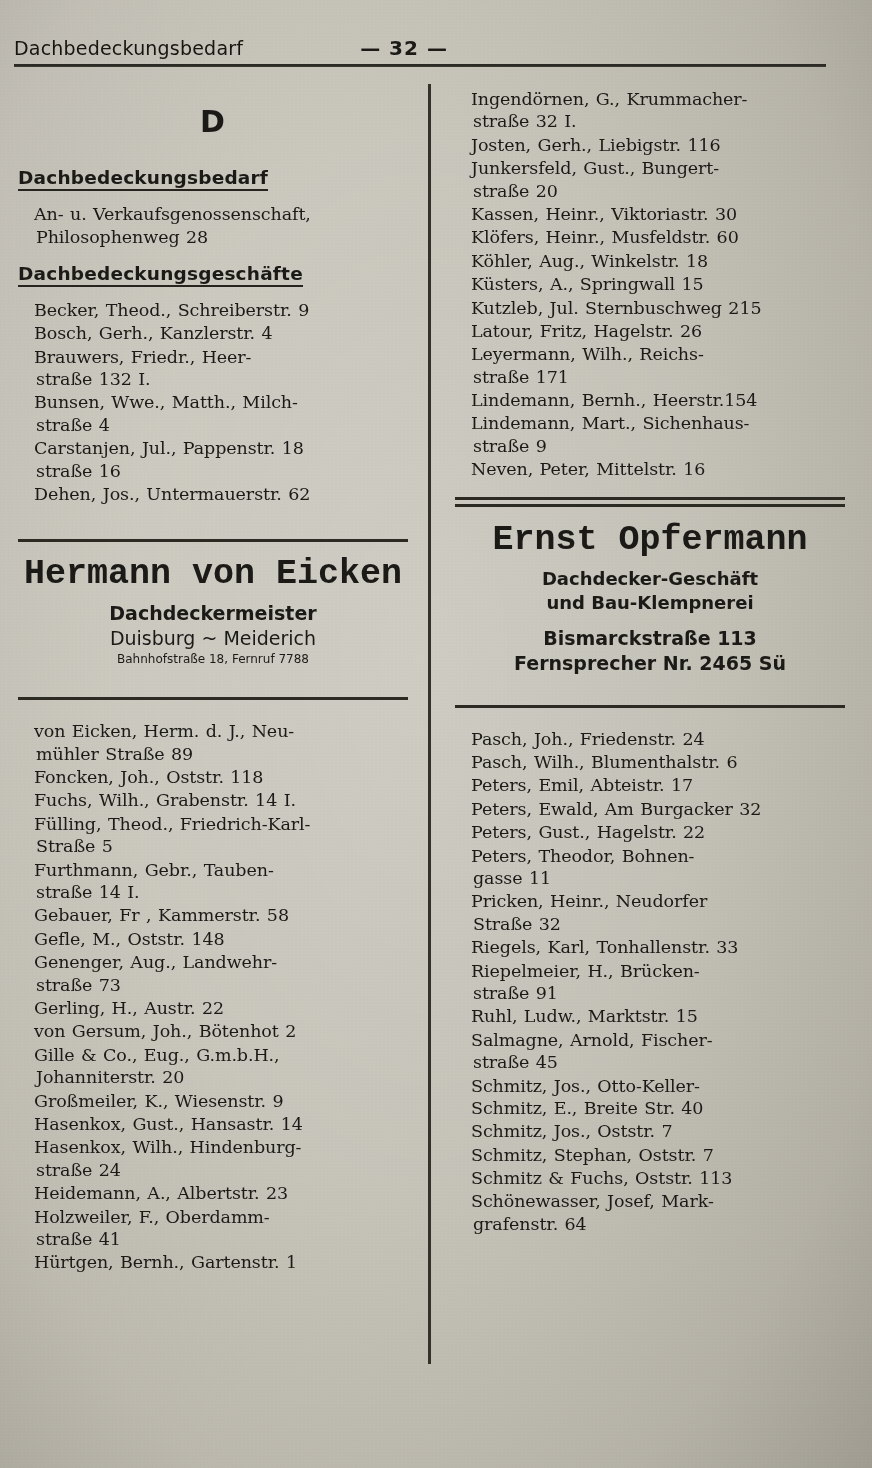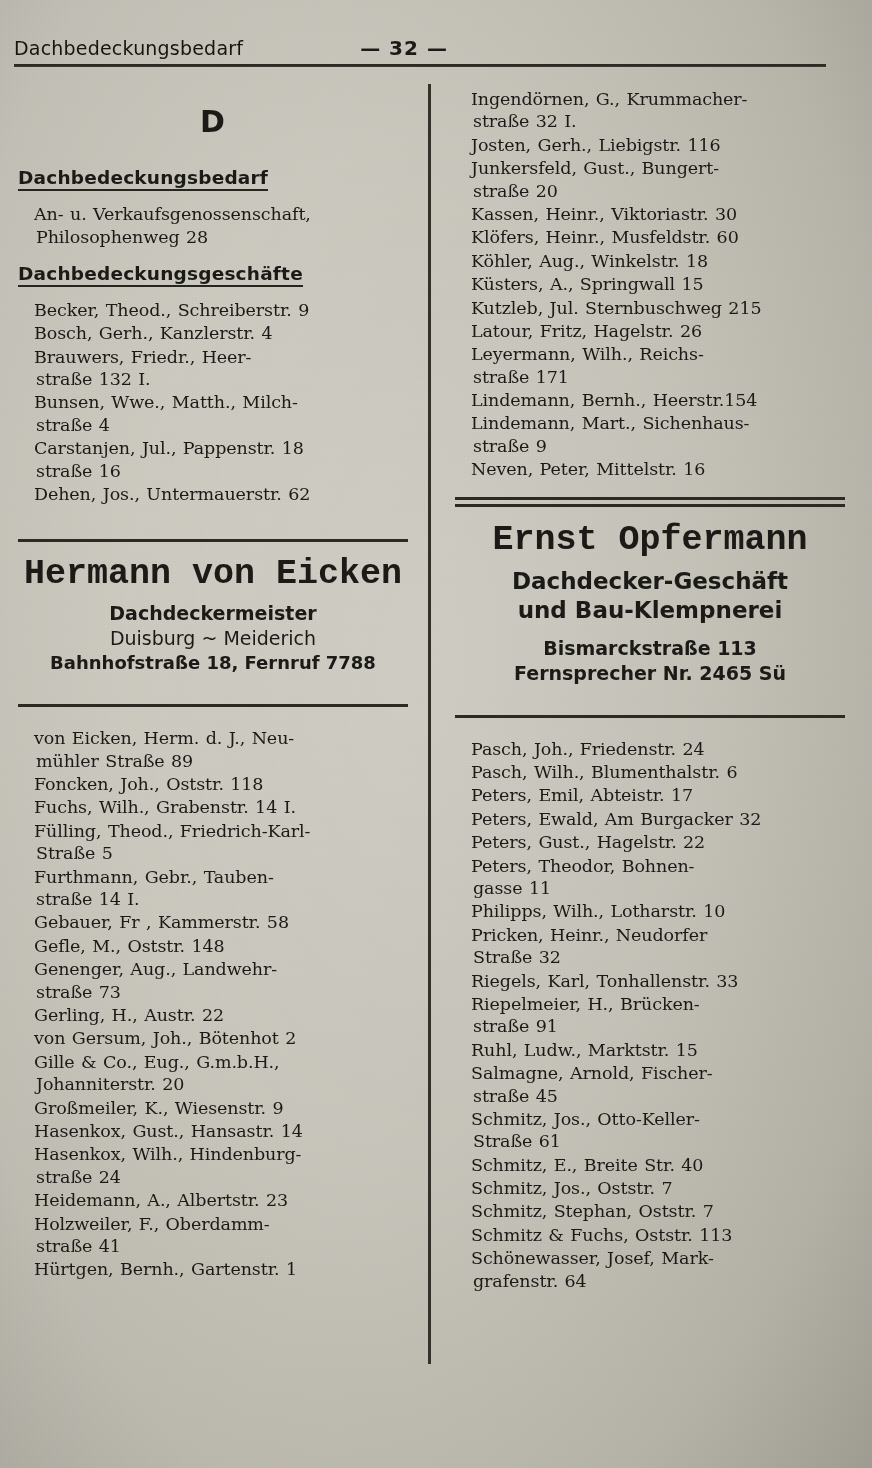--- a/index.html
+++ b/index.html
@@ -166,30 +166,30 @@
     font-size: 35px;
     letter-spacing: 0px;
   }
   .ad-line {
     font-family: "DejaVu Sans", sans-serif;
     font-weight: bold;
     font-size: 19px;
     margin: 3px 0;
   }
   .ad-line.sm {
-    font-size: 18px;
-    font-weight: bold;
+    font-size: 12px;
+    font-weight: normal;
   }
   .ad-line.reg {
     font-family: "DejaVu Sans", sans-serif;
     font-weight: normal;
     font-size: 19px;
   }
   .ad-line.lg {
-    font-size: 23px;
+    font-size: 18px;
   }
   .spacer-8 { height: 8px; }
   .spacer-16 { height: 16px; }
 </style>
 </head>
 <body>
 
 <div class="page"></div>
 <div class="grain"></div>
 
@@ -305,31 +305,29 @@
     <div class="spacer-16"></div>
 
     <ul class="entries">
       <li class="entry">Pasch,  Joh.,  Friedenstr.  24</li>
       <li class="entry">Pasch,  Wilh.,  Blumenthalstr.  6</li>
       <li class="entry">Peters,  Emil,  Abteistr.  17</li>
       <li class="entry">Peters,  Ewald,  Am Burgacker 32</li>
       <li class="entry">Peters,  Gust.,  Hagelstr.  22</li>
       <li class="entry tight">Peters,  Theodor,  Bohnen-</li>
       <li class="entry indent-more">gasse  11</li>
-      <li class="entry">Philipps,  Wilh.,  Lotharstr.  10</li>
       <li class="entry tight">Pricken,  Heinr.,  Neudorfer</li>
       <li class="entry indent-more">Straße  32</li>
       <li class="entry">Riegels,  Karl,  Tonhallenstr.  33</li>
       <li class="entry tight">Riepelmeier,  H.,  Brücken-</li>
       <li class="entry indent-more">straße  91</li>
       <li class="entry">Ruhl,  Ludw.,  Marktstr.  15</li>
       <li class="entry tight">Salmagne,  Arnold,  Fischer-</li>
       <li class="entry indent-more">straße  45</li>
       <li class="entry tight">Schmitz,  Jos.,  Otto-Keller-</li>
-      <li class="entry indent-more">Straße  61</li>
       <li class="entry">Schmitz,  E.,  Breite  Str.  40</li>
       <li class="entry">Schmitz,  Jos.,  Oststr.  7</li>
       <li class="entry">Schmitz,  Stephan,  Oststr.  7</li>
       <li class="entry">Schmitz &amp; Fuchs,  Oststr.  113</li>
       <li class="entry tight">Schönewasser,  Josef,  Mark-</li>
       <li class="entry indent-more">grafenstr.  64</li>
     </ul>
   </div>
 
 </div>

